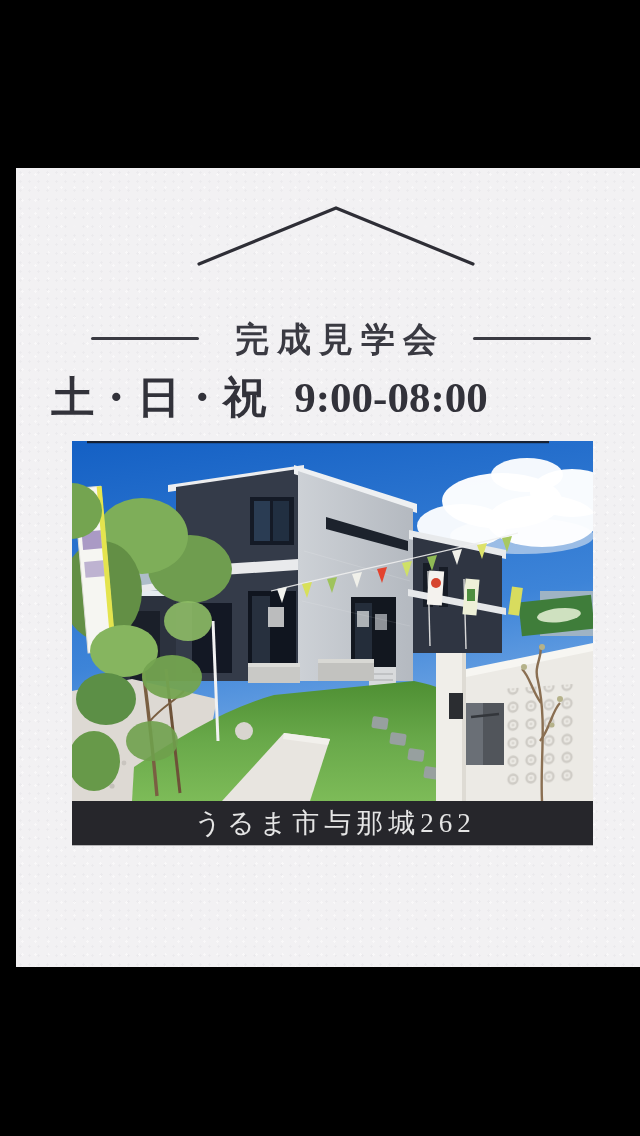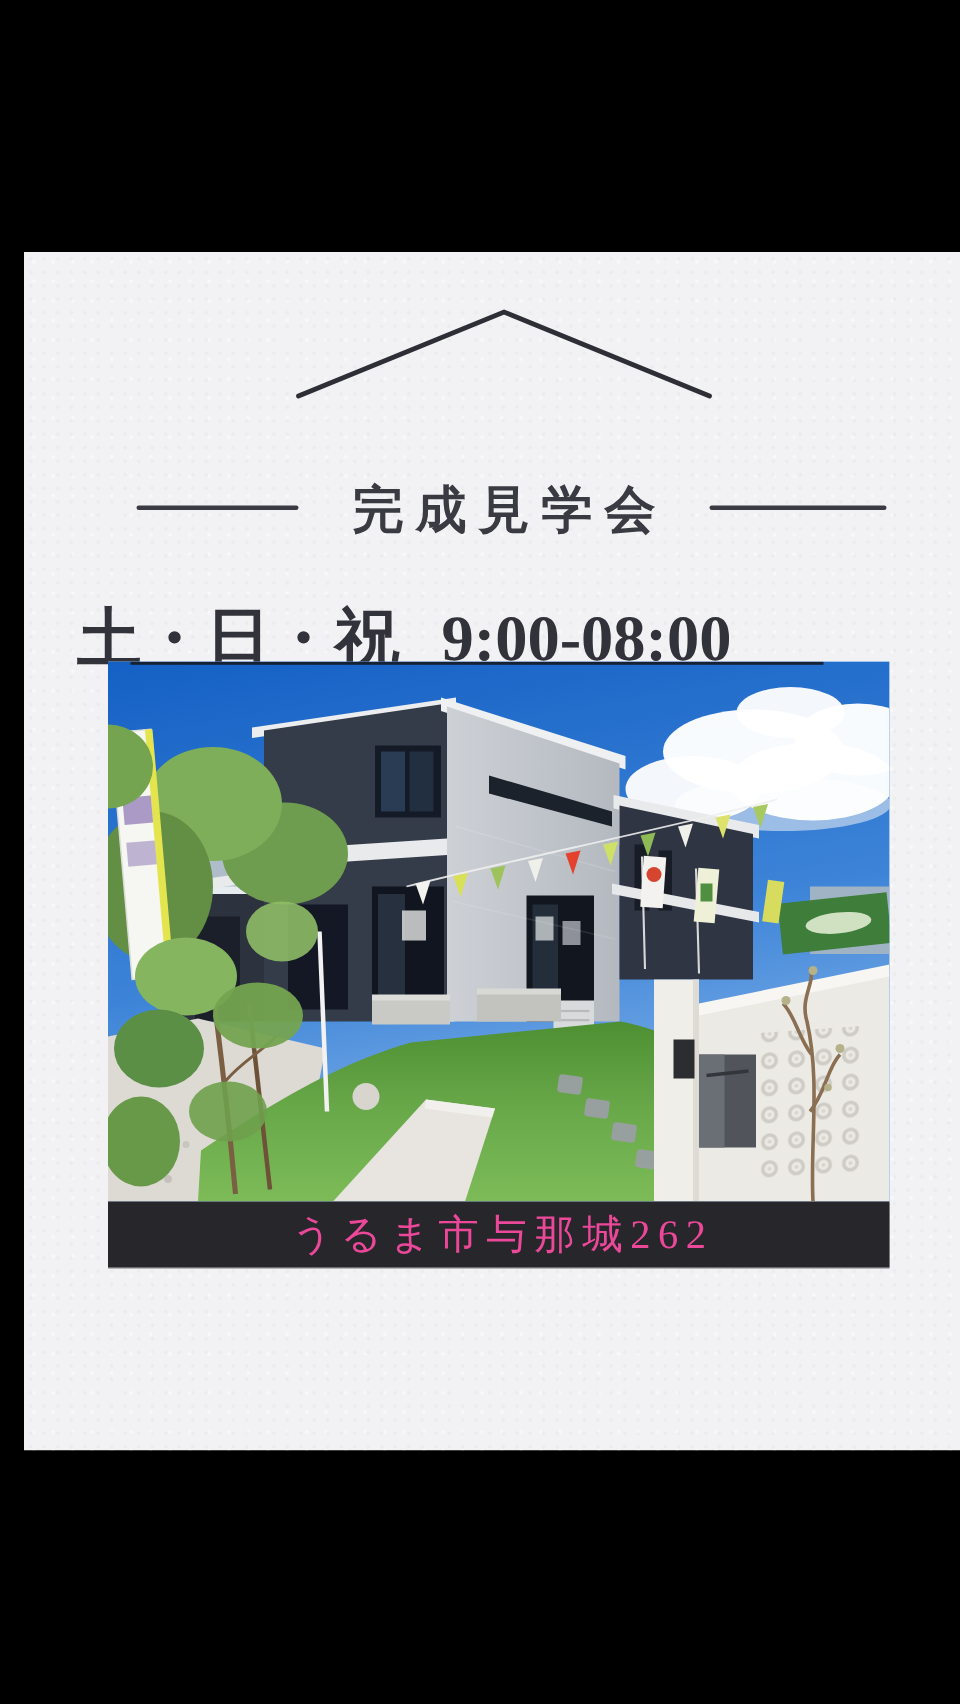--- a/index.html
+++ b/index.html
@@ -22,34 +22,34 @@
   .title-dash{position:absolute;top:169px;height:3px;background:#3a3a42;border-radius:2px;}
   .title-dash.left{left:75px;width:108px;}
   .title-dash.right{left:457px;width:118px;}
   .event-title{
     position:absolute;left:0;top:149px;width:640px;text-align:center;
     font-size:34px;font-weight:600;color:#3a3a42;letter-spacing:8px;text-indent:8px;
   }
   .schedule{
     position:absolute;left:0;top:201px;width:507px;
     display:flex;justify-content:center;align-items:baseline;gap:28px;
-    font-size:43px;font-weight:700;color:#32323a;margin-top:28px;
+    font-size:43px;font-weight:700;color:#32323a;
   }
   .photo{
     position:absolute;left:56px;top:273px;width:521px;height:360px;
     overflow:hidden;background:#7fb0e8;
   }
   .photo svg{display:block;width:521px;height:360px;}
   .address-bar{
     position:absolute;left:56px;top:633px;width:521px;height:44px;
     background:#26262b;display:flex;align-items:center;justify-content:center;
     box-shadow:0 1px 0 rgba(0,0,0,.25);
   }
   .address-bar span{
-    color:#ec4899;font-size:27px;font-weight:500;letter-spacing:5px;text-indent:5px;
+    color:#e5e5e5;font-size:27px;font-weight:500;letter-spacing:5px;text-indent:5px;
   }
   .footer{
     position:absolute;left:0;top:684px;width:640px;height:80px;
     display:flex;align-items:center;justify-content:center;gap:14px;
   }
   .company{display:flex;flex-direction:column;align-items:center;color:#3a3a42;}
   .company .line1{font-size:24px;letter-spacing:2px;}
   .company .line2{font-size:23px;letter-spacing:4px;margin-top:4px;white-space:nowrap;}
   .phone-group{display:flex;align-items:center;gap:4px;}
   .phone-icon{width:34px;height:34px;flex:0 0 auto;margin-top:6px;}

